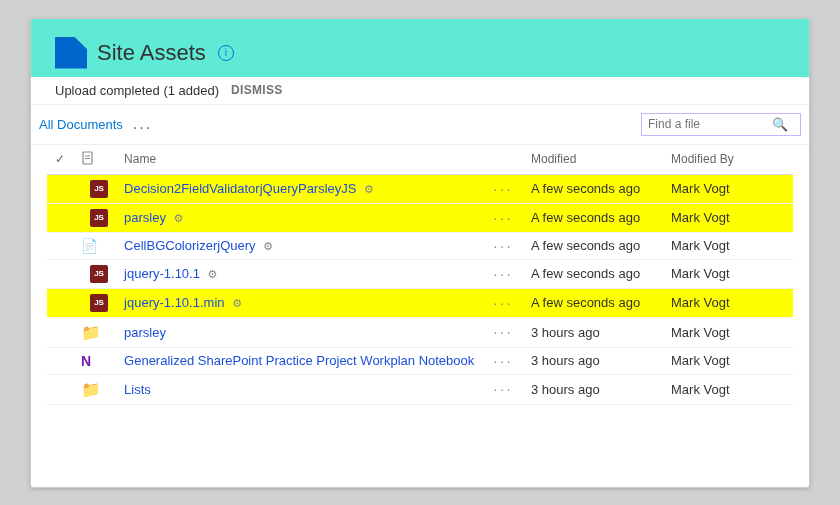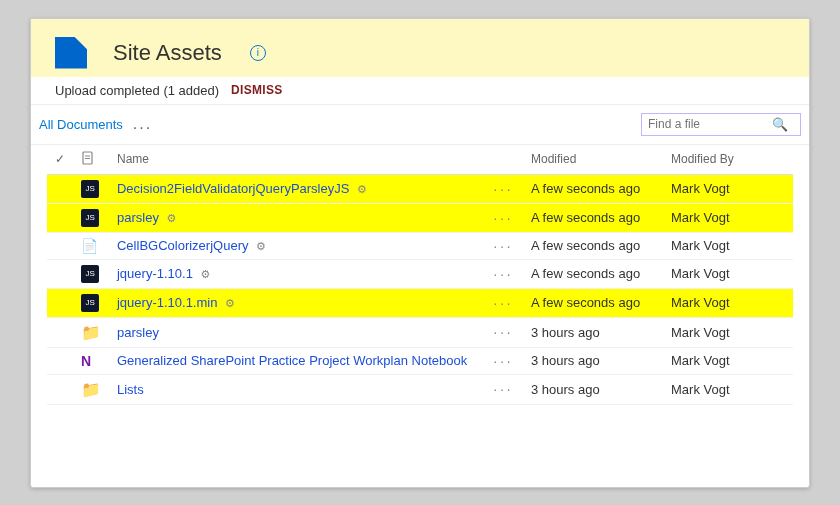--- a/index.html
+++ b/index.html
@@ -19,25 +19,25 @@
       width: 780px;
       height: 470px;
       border-radius: 3px;
       box-shadow: 0 1px 4px rgba(0,0,0,0.2);
       position: relative;
       padding: 0;
       
       border: 1px solid #ccc;
     }
     .header-bar {
-      background: #fef9c3;
+      background: #5eead4;
       padding: 18px 24px 8px 24px;
       display: flex;
       align-items: center;
-      gap: 26px;
+      gap: 10px;
       border-bottom: none;
     }
     .header-icon {
       width: 32px;
       height: 32px;
       background: #0066cc;
       clip-path: polygon(0 0, 60% 0, 100% 40%, 100% 100%, 0 100%);
       flex-shrink: 0;
     }
     .header-title {
@@ -63,21 +63,21 @@
       background: white;
       padding: 6px 24px 6px 24px;
       display: flex;
       align-items: center;
       gap: 12px;
       border-bottom: 1px solid #eee;
       font-size: 13px;
       color: #333;
     }
     .dismiss-link {
-      color: #7f1d1d;
+      color: #737373;
       cursor: pointer;
       font-size: 12px;
       text-transform: uppercase;
       font-weight: 600;
       letter-spacing: 0.3px;
     }
     .toolbar {
       padding: 8px 8px;
       display: flex;
       align-items: center;
@@ -162,30 +162,31 @@
       color: #888;
       cursor: pointer;
       font-size: 14px;
       letter-spacing: 2px;
       padding: 0 2px;
     }
     .modified-text { color: #555; margin-left: 44px; }
     .modified-by-text { color: #555; }
     
     .icon-js {
-      background: #0f172a;
+      background: #7f1d1d;
       color: white;
       font-size: 8px;
-      font-weight: 400;
+      font-weight: 700;
       display: flex;
       align-items: center;
       justify-content: center;
       width: 18px;
       height: 18px;
       border-radius: 2px;
+      margin-left: 9px;
     }
     .icon-folder {
       color: #f5a623;
       font-size: 16px;
     }
     .icon-notebook {
       color: #7719aa;
       font-size: 14px;
       font-weight: 700;
     }

